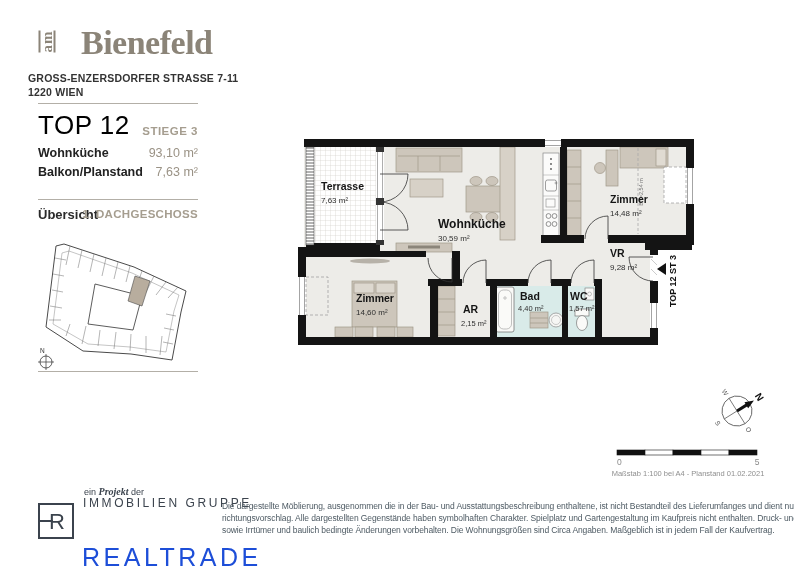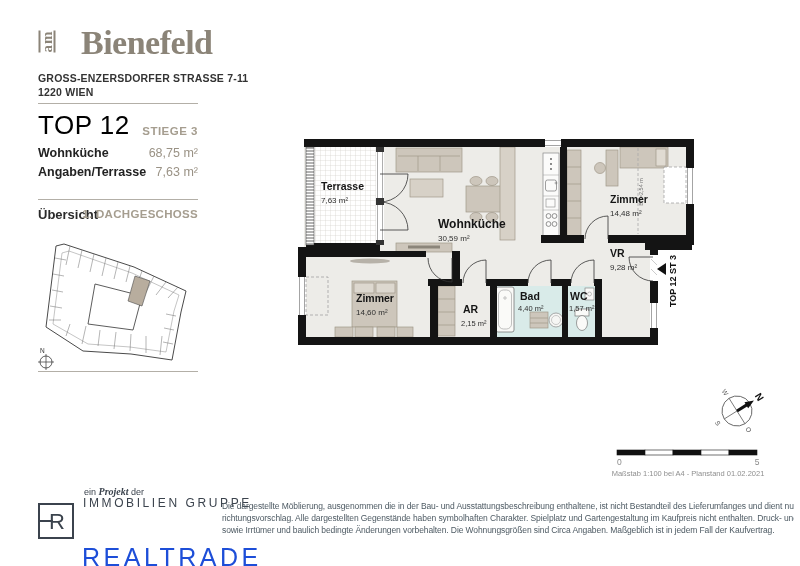--- a/index.html
+++ b/index.html
@@ -7,21 +7,21 @@
   body { font-family:"Liberation Sans", sans-serif; color:#222; }
   #page { position:relative; width:800px; height:566px; background:#fff; overflow:hidden; }
 
   
   .logo-wrap { position:absolute; left:36px; top:24px; width:170px; height:42px; }
   .logo-am { position:absolute; left:0; top:9px; font-family:"Liberation Serif", serif; font-weight:700;
              font-size:15px; color:#8b8478; transform:rotate(-90deg); transform-origin:center;
              letter-spacing:1px; border-top:2px solid #8b8478; border-bottom:2px solid #8b8478; line-height:13px; }
   .logo-name { position:absolute; left:17px; top:0; font-family:"Liberation Serif", serif; font-weight:700;
                font-size:34px; color:#8b8478; letter-spacing:-0.5px;margin-left:28px; }
-  .address { position:absolute; left:38px; top:71px; font-size:10.5px; font-weight:700; color:#333; line-height:14px; letter-spacing:0.2px; }
+  .address { position:absolute; left:28px; top:71px; font-size:10.5px; font-weight:700; color:#333; line-height:14px; letter-spacing:0.2px; }
   .rule { position:absolute; left:38px; width:160px; height:1px; background:#b3afa7; }
   .top-row { position:absolute; left:38px; top:110px; width:160px; }
   .top-title { font-size:26px; font-weight:400; color:#000000; letter-spacing:0.5px; display:inline-block; }
   .stiege { position:absolute; right:0; bottom:4px; font-size:11.5px; font-weight:700; color:#a59d8f; letter-spacing:0.5px; }
   .fact-row { position:absolute; left:38px; width:160px; font-size:12.5px; }
   .fact-row .lbl { font-weight:700; color:#222; }
   .fact-row .val { position:absolute; right:0; top:0; color:#9a9285; font-weight:400; }
   .ov-row { position:absolute; left:38px; top:207px; width:160px; font-size:13px; }
   .ov-lbl { font-weight:700; color:#2a2a2a; }
   .ov-floor { position:absolute; right:0; top:1px; font-size:11.5px; font-weight:700; color:#a59d8f; letter-spacing:0.3px; }
@@ -63,24 +63,24 @@
     <div>1220 WIEN</div>
   </div>
   <div class="rule" style="top:103px"></div>
 
   <div class="top-row">
     <span class="top-title">TOP 12</span>
     <span class="stiege">STIEGE 3</span>
   </div>
   <div class="fact-row" style="top:146px">
     <span class="lbl">Wohnküche</span>
-    <span class="val">68,75 m²</span>
+    <span class="val">93,10 m²</span>
   </div>
   <div class="fact-row" style="top:165px">
-    <span class="lbl">Angaben/Terrasse</span>
+    <span class="lbl">Balkon/Planstand</span>
     <span class="val">7,63 m²</span>
   </div>
 
   <div class="rule" style="top:199px"></div>
   <div class="ov-row">
     <span class="ov-lbl">Übersicht</span>
     <span class="ov-floor">1. DACHGESCHOSS</span>
   </div>
 
   <svg id="siteplan" width="162" height="140" viewBox="0 0 162 140">

